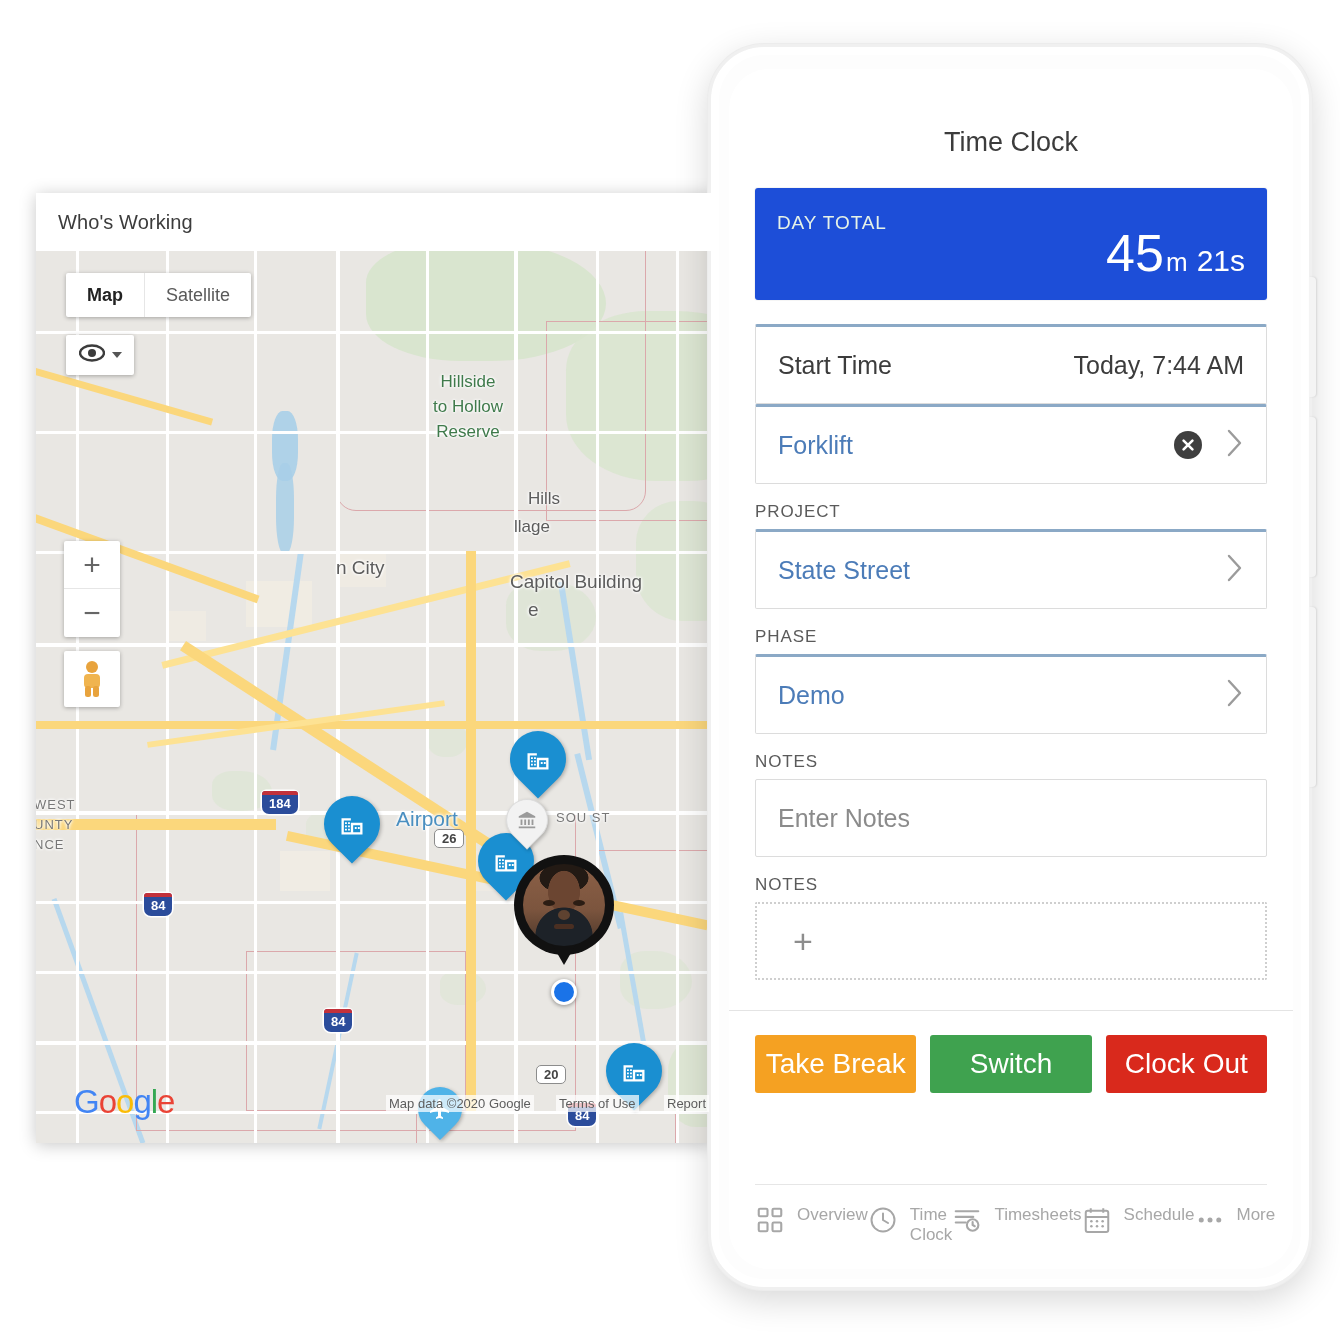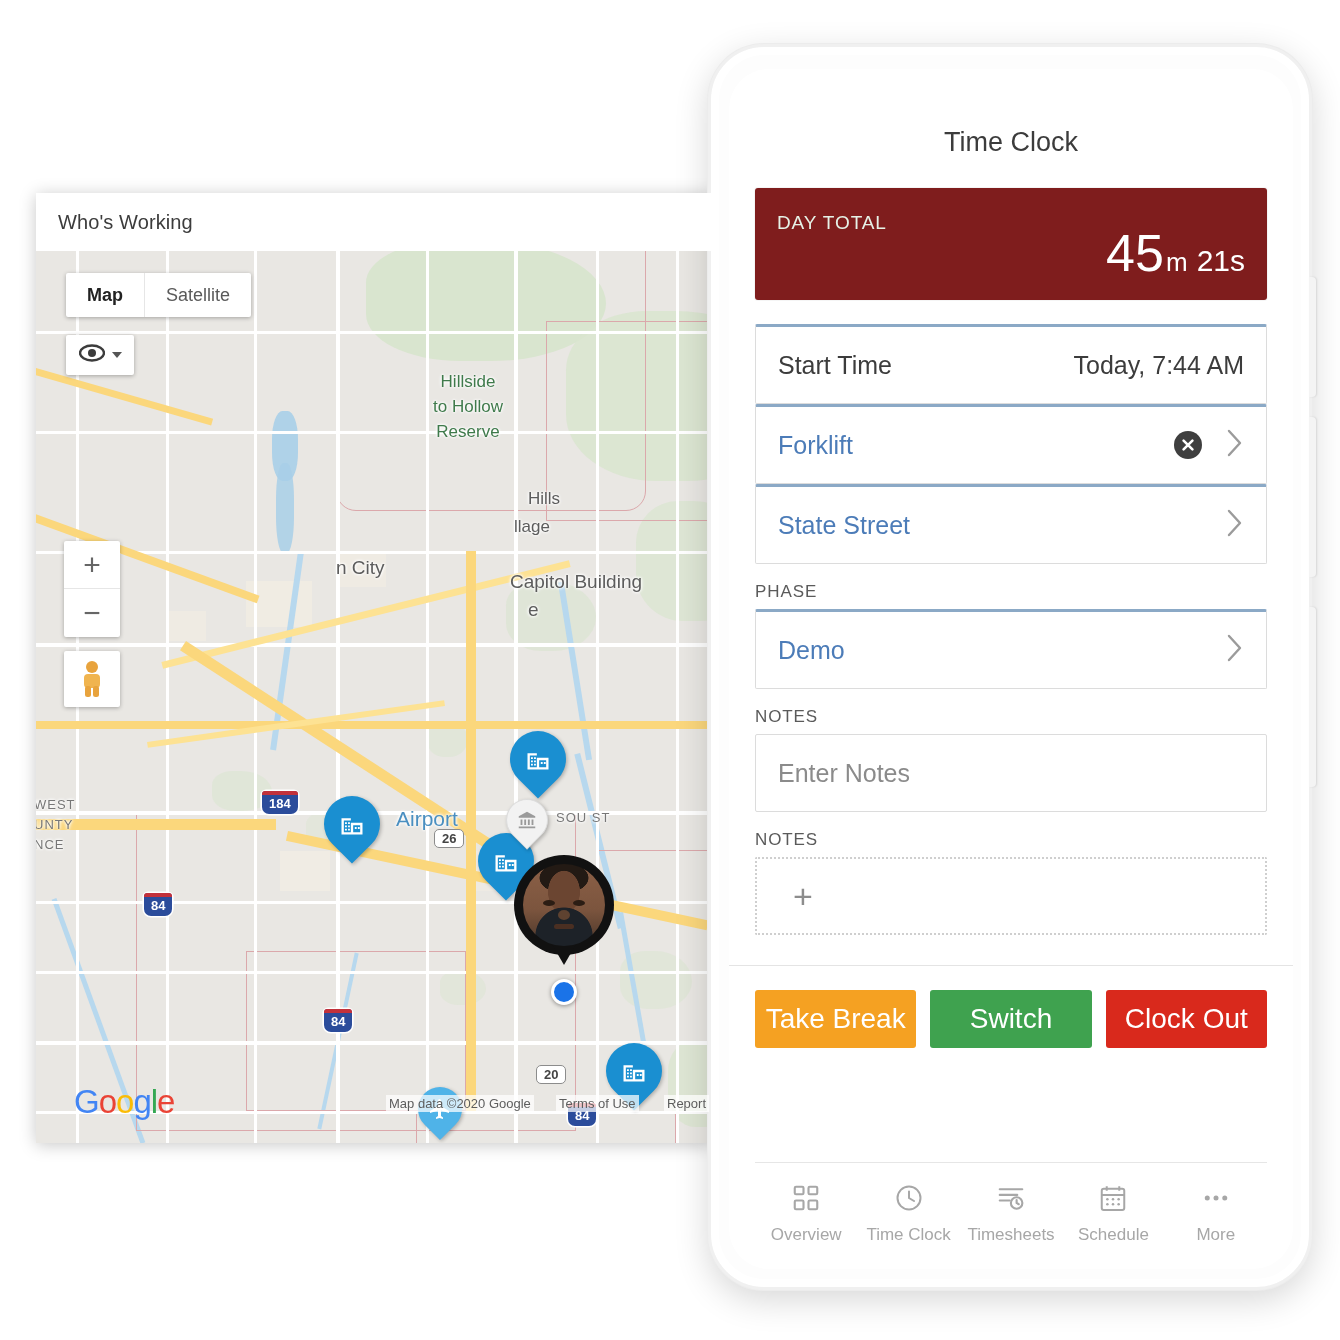--- a/index.html
+++ b/index.html
@@ -174,21 +174,21 @@
     position: absolute; left: 18px; top: 22px;
     width: 564px; height: 1200px; background:#fff; border-radius: 40px;
     overflow: hidden;
   }
   #app-title {
     text-align: center; font-size: 27px; color: #3c3c3c; margin-top: 58px;
   }
   .content { padding: 0 26px; }
 
   #day-total {
-    margin-top: 30px; height: 112px; background: #7f1d1d; border-radius: 3px;
+    margin-top: 30px; height: 112px; background: #1d4ed8; border-radius: 3px;
     display: flex; align-items: center; padding: 0 22px; position: relative;
     box-shadow: 0 0 0 1px rgba(0,0,0,.04);
   }
   #day-total .lbl { color: #e6f2e7; font-size: 19px; letter-spacing: .9px; align-self:flex-start; margin-top:24px; }
   #day-total .val { position:absolute; right: 22px; bottom: 22px; color:#fff; display:flex; align-items:baseline; }
   #day-total .val .big { font-size: 52px; line-height:.92; }
   #day-total .val .u1 { font-size: 26px; margin-left:2px; }
   #day-total .val .sec { font-size: 30px; margin-left: 9px; }
 
   .field {
@@ -223,21 +223,21 @@
   #btn-row button {
     flex: 1; height: 58px; border: none; border-radius: 3px;
     color: #fff; font-size: 28px; font-family:"Liberation Sans",sans-serif; cursor:pointer;
   }
 
   #tabbar {
     position: absolute; left: 26px; right: 26px; bottom: 24px;
     border-top: 1px solid #e6e6e6; padding-top: 20px;
     display: flex; justify-content: space-between;
   }
-  #tabbar .tab { flex:1; display:flex; flex-direction:column; align-items:center; gap:12px; cursor:pointer; }
+  #tabbar .tab { flex:1; display:flex; flex-direction:row; gap:12px; cursor:pointer; }
   #tabbar .tab .tlabel { font-size: 17px; color: #a7a7a7; }
   #tabbar .tab svg { display:block; }
 </style>
 </head>
 <body>
 
 <div id="stage">
 
   <div id="map-panel">
 
@@ -459,20 +459,21 @@
                 <path d="M8.2 8.2l7.6 7.6M15.8 8.2l-7.6 7.6" stroke="#fff" stroke-width="2.2" stroke-linecap="round"></path>
               </svg>
           </span>
           <span class="chevron">
             <svg width="18" height="30" viewBox="0 0 18 30">
                 <path d="M3 3l11 12L3 27" fill="none" stroke="#9b9b9b" stroke-width="2.4" stroke-linecap="round" stroke-linejoin="round"></path>
               </svg>
           </span>
         </div>
 
+        <div class="flabel">PROJECT</div>
         <div class="field">
           <span class="fvalue">State Street</span>
           <span class="chevron">
             <svg width="18" height="30" viewBox="0 0 18 30">
                 <path d="M3 3l11 12L3 27" fill="none" stroke="#9b9b9b" stroke-width="2.4" stroke-linecap="round" stroke-linejoin="round"></path>
               </svg>
           </span>
         </div>
 
         <div class="flabel">PHASE</div>

